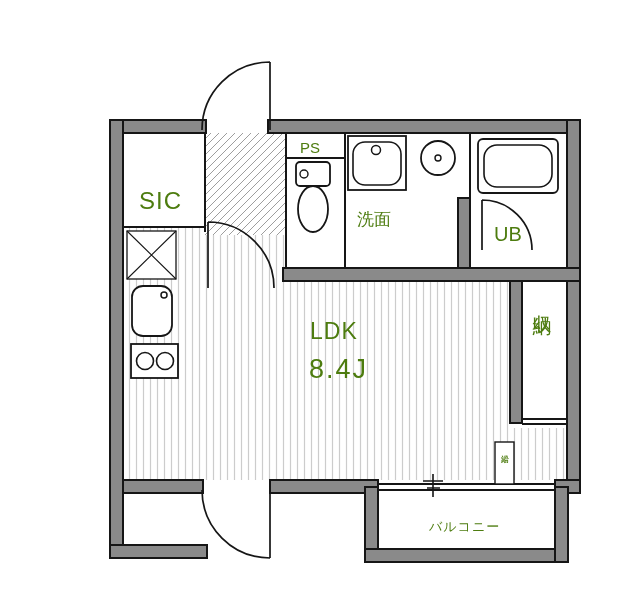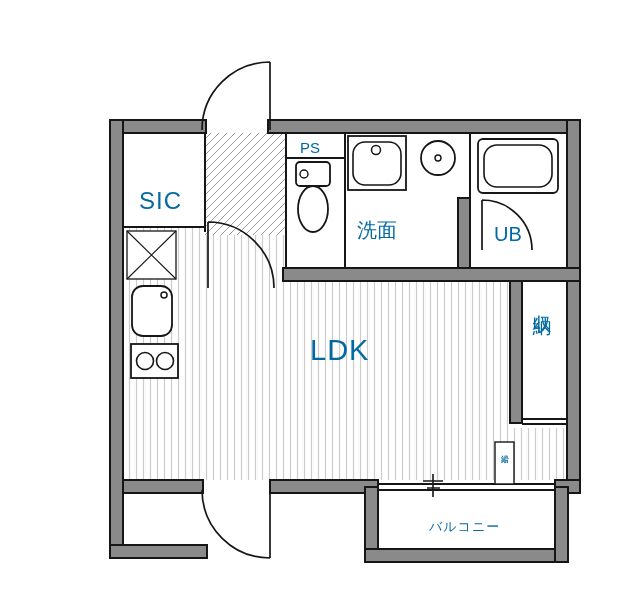--- a/index.html
+++ b/index.html
@@ -4,21 +4,21 @@
 <style>
   html,body{margin:0;padding:0;background:#ffffff;}
   .stage{position:relative;width:639px;height:615px;background:#ffffff;overflow:hidden;
          font-family:"Liberation Sans","DejaVu Sans",sans-serif;}
   .stage svg{position:absolute;left:0;top:0;}
   .wall{stroke:#161616;stroke-width:2;}
   .thin{fill:none;stroke:#161616;stroke-width:2;}
   .arc{fill:none;stroke:#161616;stroke-width:1.7;}
   .fw{fill:#ffffff;stroke:#161616;}
   .fn{fill:none;stroke:#161616;}
-  .label{position:absolute;color:#0369a1;line-height:1;white-space:nowrap;
+  .label{position:absolute;color:#4d7c0f;line-height:1;white-space:nowrap;
          font-family:"Liberation Sans","DejaVu Sans",sans-serif;}
   .v{writing-mode:vertical-rl;text-orientation:upright;letter-spacing:3px;}
 </style>
 </head>
 <body>
 
 <div class="stage">
   <svg width="639" height="615" viewBox="0 0 639 615">
     <defs>
       <pattern id="stripes" width="7" height="8" patternUnits="userSpaceOnUse">
@@ -105,19 +105,20 @@
       <circle class="fn" stroke-width="1.6" cx="145" cy="361" r="8.5"></circle>
       <circle class="fn" stroke-width="1.6" cx="165" cy="361" r="8.5"></circle>
     </g>
 
     <rect class="fw" stroke-width="1.4" x="495" y="442" width="19" height="42"></rect>
     <path class="fn" stroke-width="1.6" d="M433 474 V497 M423 481 H443 M427 488 H440"></path>
   </svg>
 
   <div class="label" style="left:139px;top:189px;font-size:24px;letter-spacing:1px">SIC</div>
   <div class="label" style="left:300px;top:140px;font-size:15px">PS</div>
-  <div class="label" style="left:357px;top:220px;font-size:20px">洗面</div>
+  <div class="label" style="left:357px;top:211px;font-size:17px">洗面</div>
   <div class="label" style="left:494px;top:224px;font-size:20px">UB</div>
-  <div class="label" style="left:310px;top:336px;font-size:29px;letter-spacing:1px">LDK</div>
+  <div class="label" style="left:310px;top:320px;font-size:23px;letter-spacing:1px">LDK</div>
+  <div class="label" style="left:309px;top:356px;font-size:27px;letter-spacing:2px">8.4J</div>
   <div class="label v" style="left:533px;top:299px;font-size:19px">収納</div>
   <div class="label" style="left:429px;top:520px;font-size:13px;letter-spacing:1px">バルコニー</div>
   <div class="label v" style="left:500px;top:449px;font-size:8px;letter-spacing:0">給湯</div>
 </div>
 
 </body></html>

